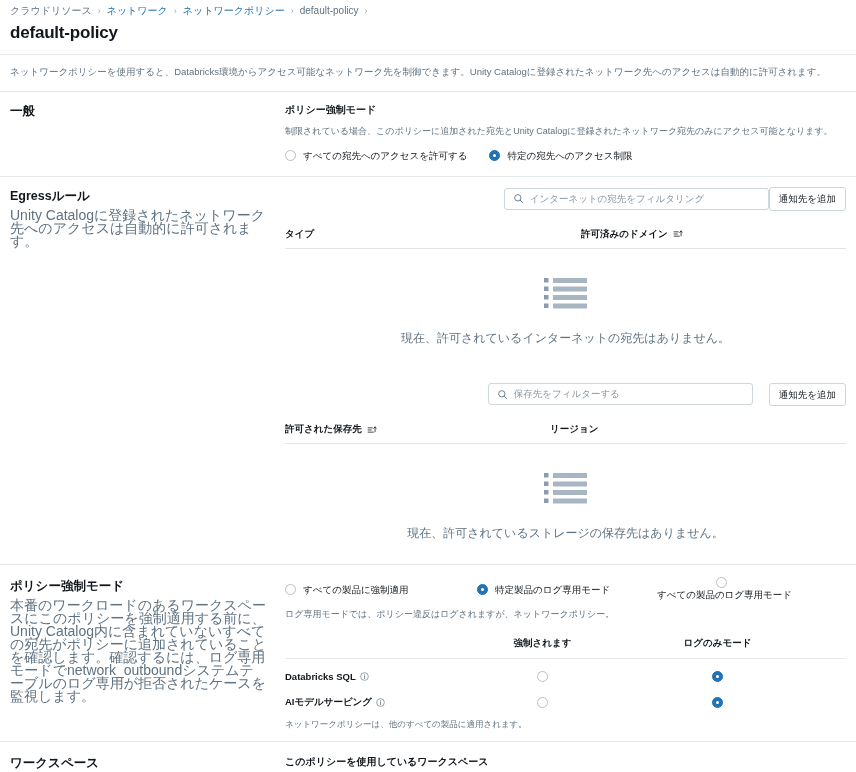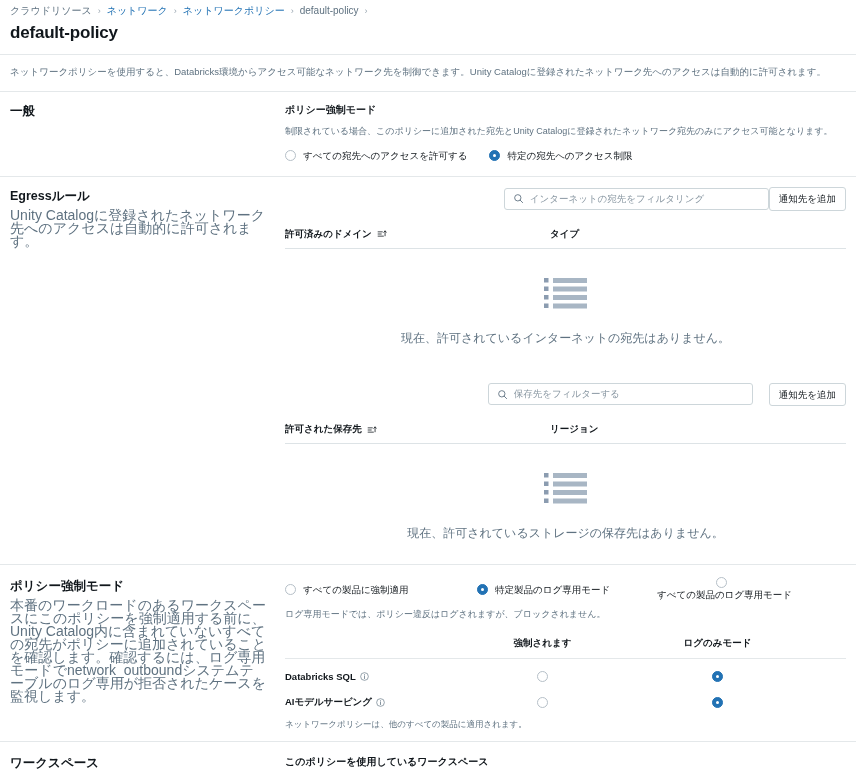--- a/index.html
+++ b/index.html
@@ -320,33 +320,33 @@
             <line x1="10.4" y1="10.4" x2="14" y2="14" stroke="#5f7281" stroke-width="1.3" stroke-linecap="round"></line>
           </svg>
         </span>
         <input class="search-input" type="text" placeholder="インターネットの宛先をフィルタリング" style="">
       </div>
       <button class="btn btn-secondary">通知先を追加</button>
     </div>
 
     <div class="table">
       <div class="thead">
+        <div class="th col2">
+          <span>タイプ</span>
+        </div>
         <div class="th col1">
           <span>許可済みのドメイン</span>
           <span class="sort-icon">
             <svg width="10" height="10" viewBox="0 0 14 14" fill="none">
               <line x1="1" y1="4" x2="8" y2="4" stroke="#11171c" stroke-width="1.1"></line>
               <line x1="1" y1="7" x2="6.5" y2="7" stroke="#11171c" stroke-width="1.1"></line>
               <line x1="1" y1="10" x2="9.5" y2="10" stroke="#11171c" stroke-width="1.1"></line>
               <path d="M11.3 9.5 L11.3 2.8 M9.4 4.6 L11.3 2.7 L13.2 4.6" stroke="#11171c" stroke-width="1.1" fill="none" stroke-linecap="round" stroke-linejoin="round"></path>
             </svg>
           </span>
-        </div>
-        <div class="th col2">
-          <span>タイプ</span>
         </div>
       </div>
       <div class="empty-state">
         <span class="empty-icon">
           <svg width="43" height="33" viewBox="0 0 43 33" fill="none">
             <rect x="0" y="1" width="4.5" height="4.5" fill="#8b9cb0"></rect>
             <rect x="9" y="1" width="34" height="5" fill="#a8b6c4"></rect>
             <rect x="0" y="9.5" width="4.5" height="4.5" fill="#8b9cb0"></rect>
             <rect x="9" y="9.5" width="34" height="5" fill="#a8b6c4"></rect>
             <rect x="0" y="18" width="4.5" height="4.5" fill="#8b9cb0"></rect>
@@ -425,21 +425,21 @@
       <div class="radio-opt" style="width:180px;margin-right:0;">
         <span class="radio checked"></span>
         <span class="radio-label">特定製品のログ専用モード</span>
       </div>
       <div class="radio-opt" style="margin-right:12px;flex-direction:column;">
         <span class="radio"></span>
         <span class="radio-label">すべての製品のログ専用モード</span>
       </div>
     </div>
 
-    <div class="field-help" style="margin-top:6px;">ログ専用モードでは、ポリシー違反はログされますが、ブロックされません。</div>
+    <div class="field-help" style="margin-top:6px;">ログ専用モードでは、ポリシー違反はログされますが、ネットワークポリシー。</div>
 
     <div class="matrix">
       <div class="matrix-head">
         <div class="m-name"></div>
         <div class="m-col h">強制されます</div>
         <div class="m-col h">ログのみモード</div>
       </div>
 
       <div class="matrix-row">
         <div class="m-name">

